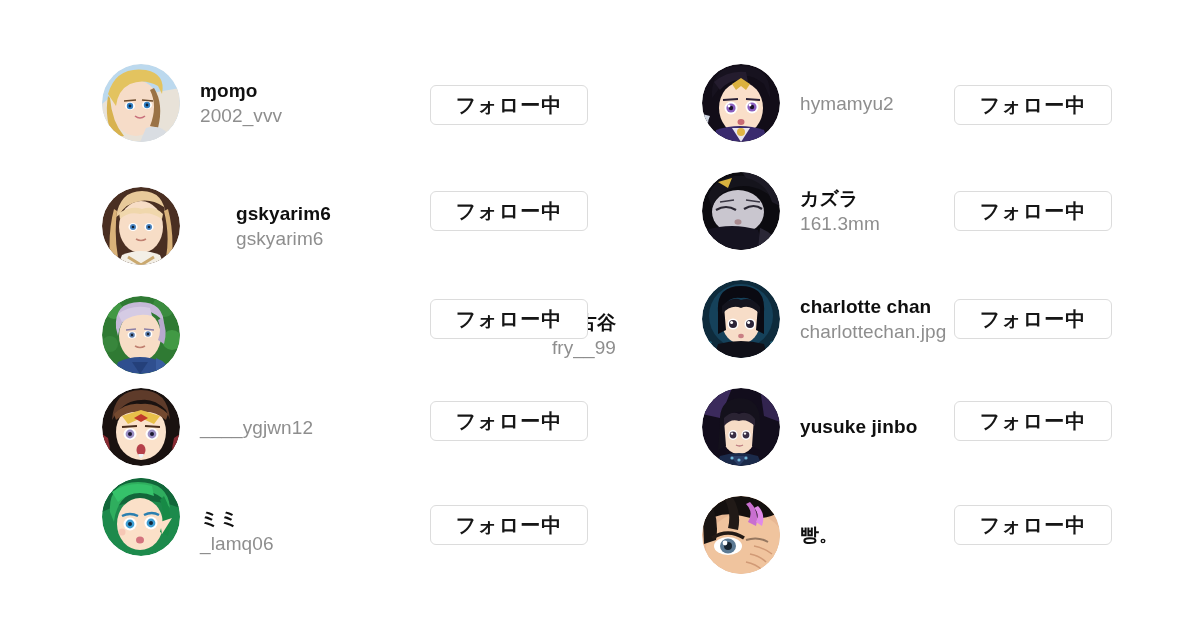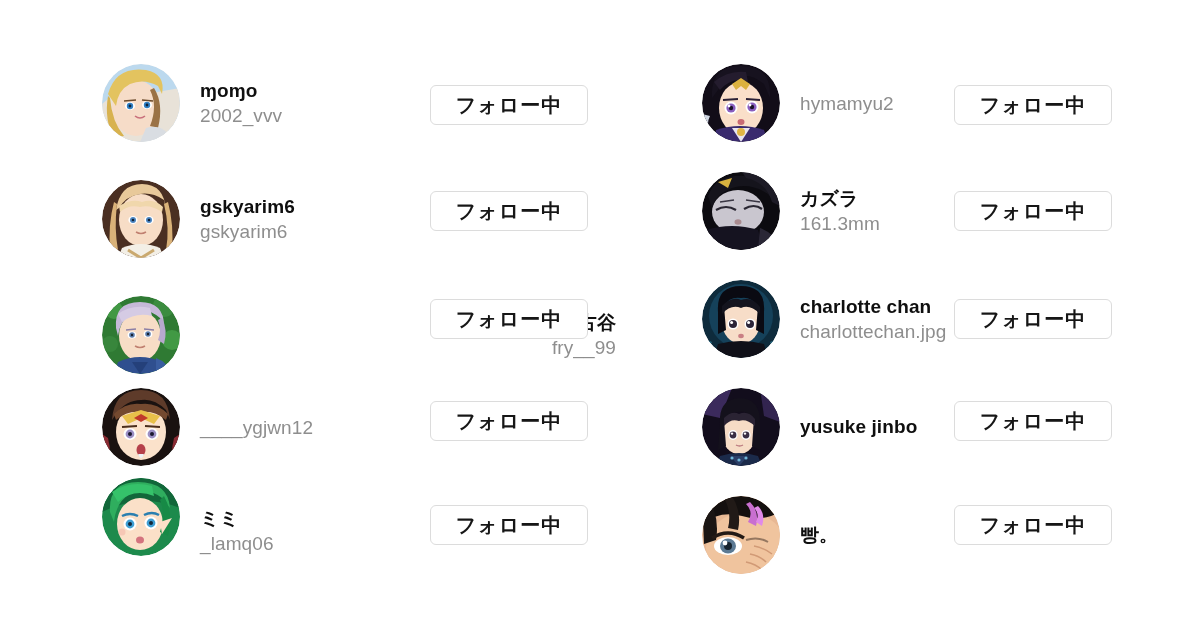--- a/index.html
+++ b/index.html
@@ -129,21 +129,21 @@
    <path d="M44 64 Q58 60 66 70 L66 78 38 78Z" fill="#d9dde2"></path>
             </g>
           </svg>
         </div>
         <div class="name-block">
           <div class="display-name">ɱoɱo</div>
           <div class="user-handle">2002_vvv</div>
         </div>
       </div>
       <div class="follow-button" role="button" style="left: 414px; top: 85px;">フォロー中</div>
-      <div class="user-row" style="top: 176px;">
+      <div class="user-row" style="top: 183px; gap: 36px;">
         <div class="avatar">
           <svg viewBox="0 0 78 78">
             <defs>
               <clipPath id="c1">
                 <circle cx="39" cy="39" r="39"></circle>
               </clipPath>
             </defs>
    <g clip-path="url(#c1)">
               <rect width="78" height="78" fill="#4a2f22"></rect>
    <ellipse cx="39" cy="40" rx="22" ry="26" fill="#f7ddc6"></ellipse>

